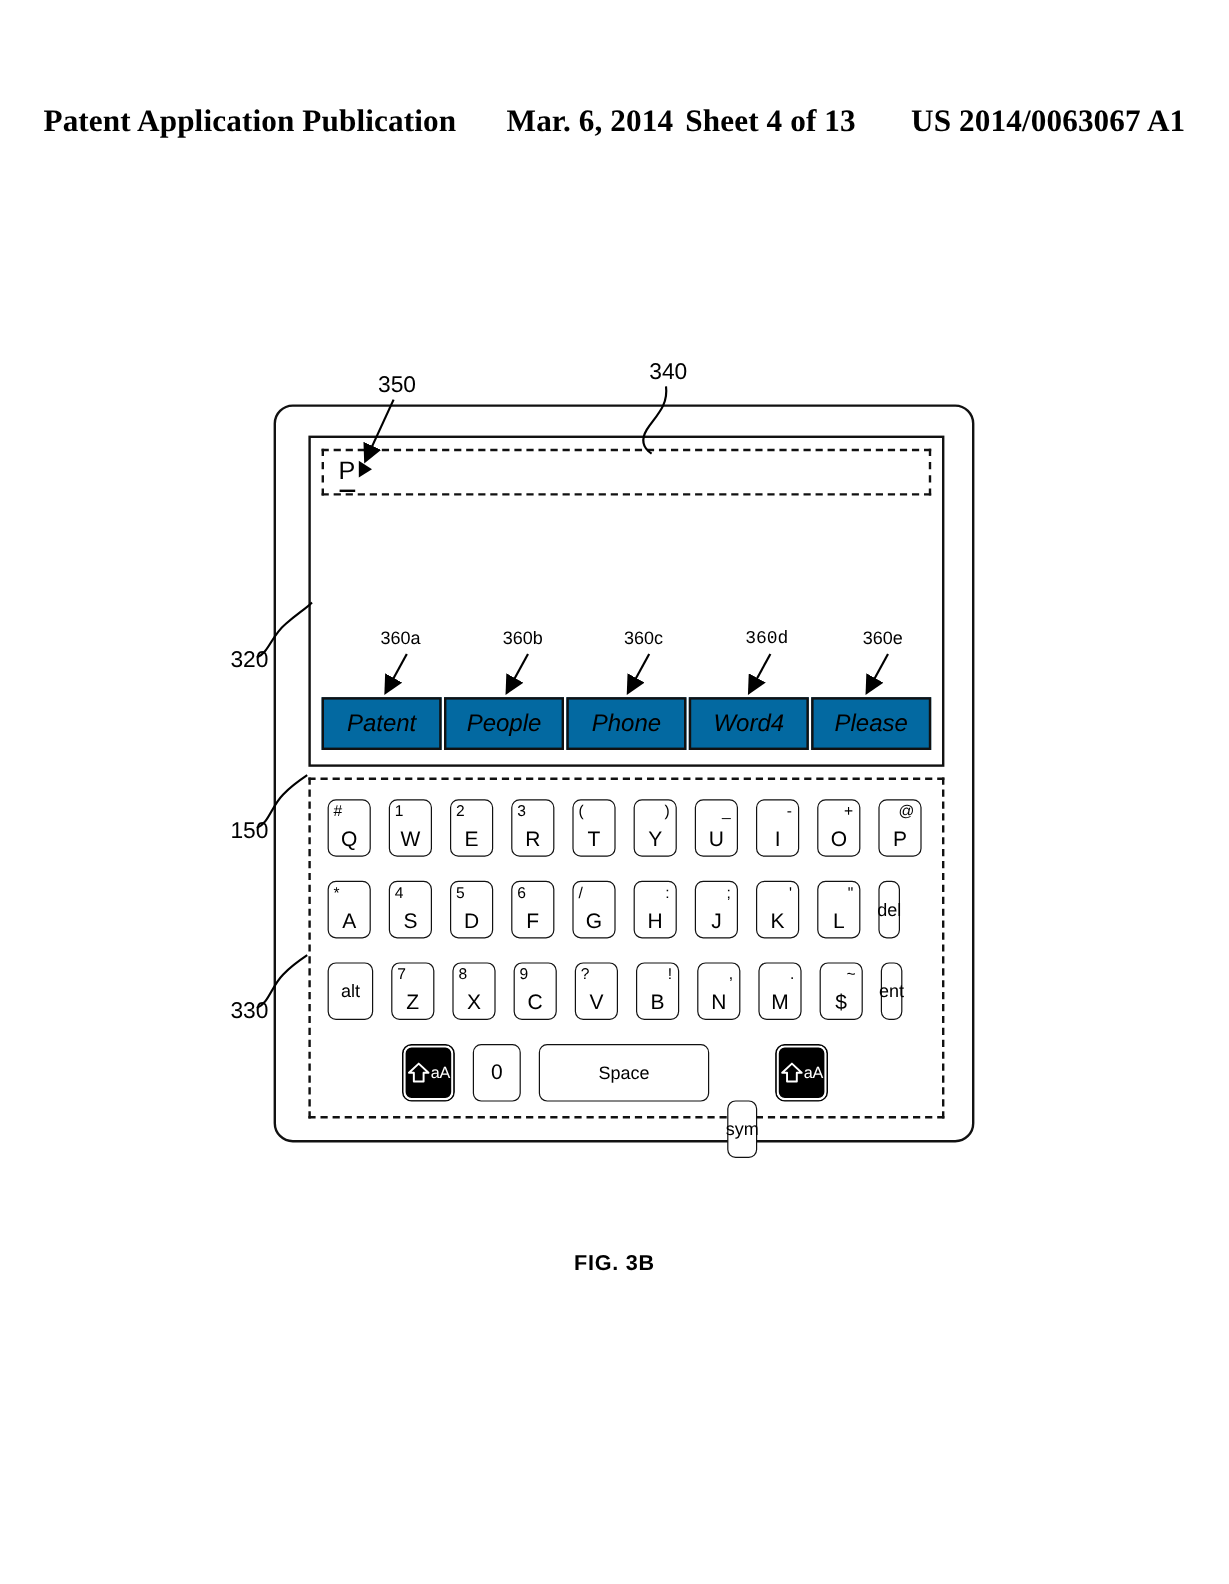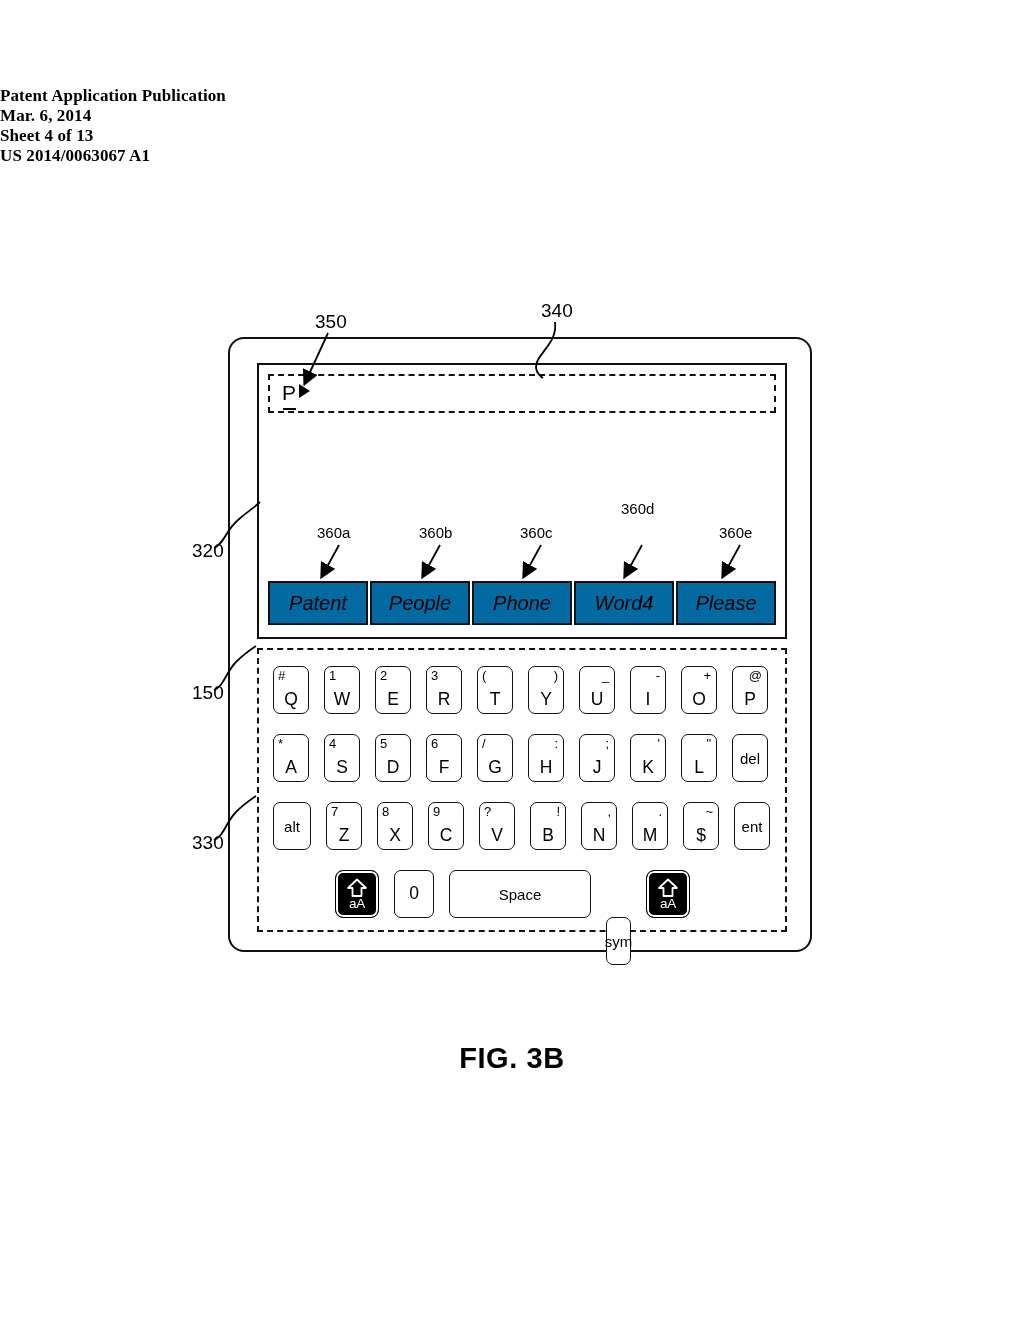--- a/index.html
+++ b/index.html
@@ -20,38 +20,37 @@
   .pub-header {
     position: absolute;
     top: 86px;
     left: 0;
     width: 1024px;
     display: flex;
     justify-content: center;
     align-items: baseline;
     font-family: "Liberation Serif", serif;
     font-weight: bold;
-    font-size: 17px;
+    font-size: 26px;
     letter-spacing: 0.1px;
     white-space: nowrap;
-    flex-direction: column;
   }
   .pub-header .h-title { margin-right: 42px; }
   .pub-header .h-date  { margin-right: 10px; }
   .pub-header .h-sheet { margin-right: 46px; }
   .pub-header .h-num   { }
 
   
   .fig-caption {
     position: absolute;
     top: 1042px;
     left: 0;
     width: 1024px;
     text-align: center;
-    font-size: 29px;
+    font-size: 18px;
     font-weight: bold;
     letter-spacing: 0.6px;
   }
 
   
   .device {
     position: absolute;
     left: 228px;
     top: 337px;
     width: 584px;
@@ -205,41 +204,41 @@
   .key-alt {
     position: absolute;
     top: 2px;
     font-size: 13px;
     line-height: 1;
   }
   .key-alt.left  { left: 4px; }
   .key-alt.right { right: 5px; }
 
   
-  .key.wide-del, .key.wide-ent { width: 36px; }
+  .key.wide-del, .key.wide-ent { width: 18px; }
   .key.key-zero  { width: 40px; }
   .key.key-space { width: 142px; }
   .key.key-sym   { width: 25px; margin-top: 47px; }
   .key.key-alt-k { width: 38px; }
   .key.key-shift { width: 44px; }
 
   
   .key-shift {
     background: #000;
     border: 1.6px solid #000;
     border-radius: 8px;
     box-shadow: 0 0 0 2px #fff inset;
   }
   .shift-inner {
     position: absolute;
     inset: 3px;
     background: #000;
     border-radius: 5px;
     display: flex;
-    flex-direction: column;
+    flex-direction: row;
     align-items: center;
     justify-content: center;
   }
   .shift-arrow { display: block; }
   .shift-label {
     color: #fff;
     font-size: 13.5px;
     line-height: 1;
     margin-top: -1px;
     letter-spacing: -0.2px;
@@ -273,21 +272,21 @@
 <div class="text-field">
   <div class="text-field-content">
     <span class="typed-char">P</span>
     <span class="caret"></span>
   </div>
 </div>
 
 <div class="sugg-ref" style="left:317px; top:524px;">360a</div>
 <div class="sugg-ref" style="left:419px; top:524px;">360b</div>
 <div class="sugg-ref" style="left:520px; top:524px;">360c</div>
-<div class="sugg-ref" style="left:621px; top:500px;">360d</div>
+<div class="sugg-ref" style="left:621px; top:524px;font-family:Liberation Mono, monospace;">360d</div>
 <div class="sugg-ref" style="left:719px; top:524px;">360e</div>
 
 <svg class="sugg-arrow" style="left:255px; top:540px;" width="540" height="45">
   <defs>
     <marker id="ah" markerWidth="9" markerHeight="9" refX="7" refY="4.5" orient="auto">
       <path d="M0,0 L9,4.5 L0,9 z" fill="#000"></path>
     </marker>
   </defs>
   <line x1="84" y1="5" x2="67" y2="36" stroke="#000" stroke-width="1.8" marker-end="url(#ah)"></line>
   <line x1="185" y1="5" x2="168" y2="36" stroke="#000" stroke-width="1.8" marker-end="url(#ah)"></line>

